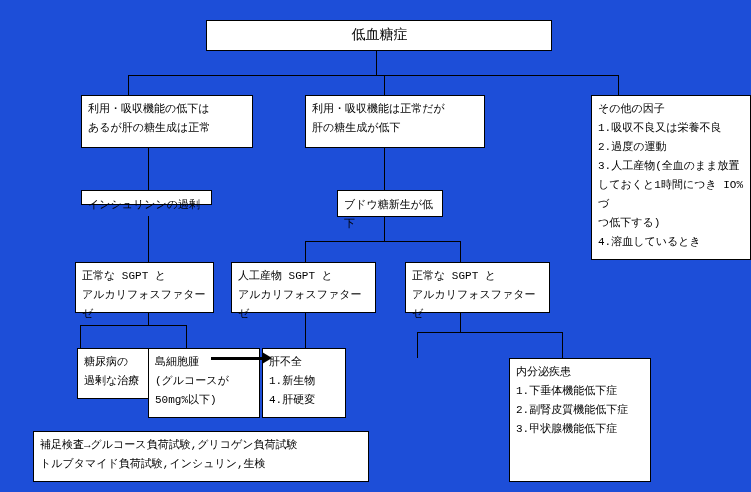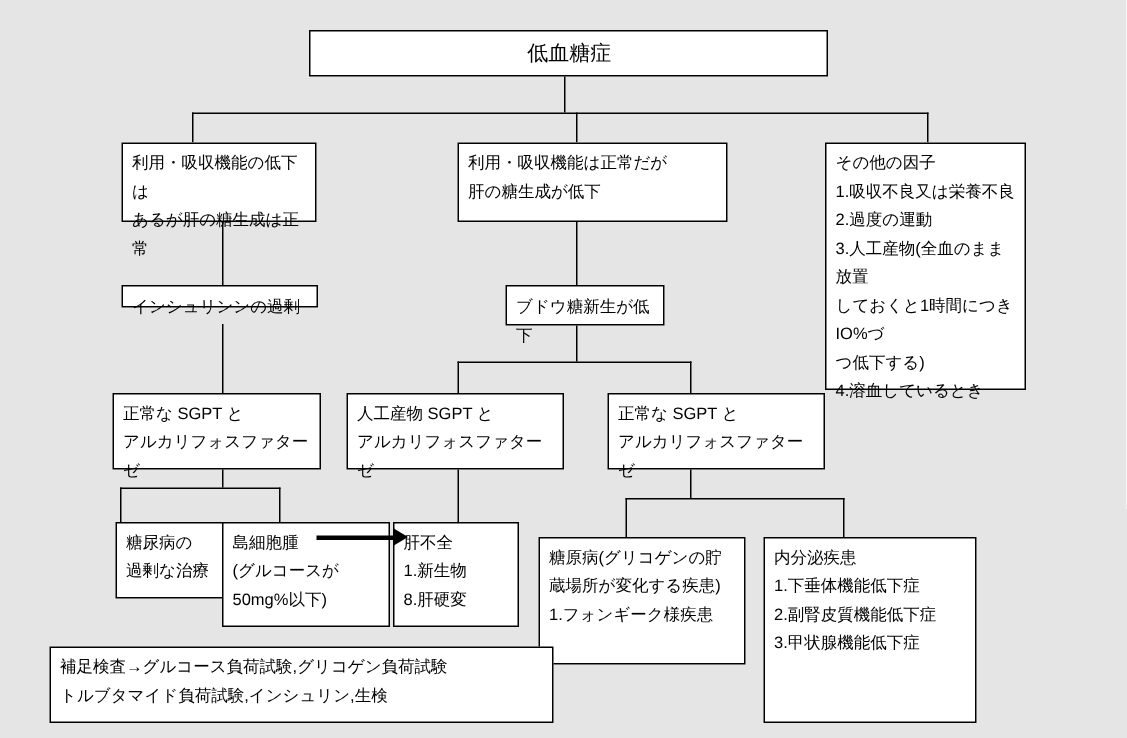--- a/index.html
+++ b/index.html
@@ -4,22 +4,22 @@
 <style>
   html, body {
     margin: 0;
     padding: 0;
     background: #ffffff;
   }
   #canvas {
     position: relative;
     width: 751px;
     height: 492px;
-    background: #e5e5e5;
-    font-family: Liberation Sans, sans-serif;
+    background: #1d4ed8;
+    font-family: Liberation Mono, monospace;
     color: #000000;
     overflow: hidden;
   }
   .box {
     position: absolute;
     border: 1px solid #000000;
     background: #ffffff;
     box-sizing: border-box;
     font-size: 11px;
     line-height: 19px;
@@ -85,27 +85,27 @@
 
   <div class="line vline" style="left:305px; top:312px; width:1px; height:36px;"></div>
 
   <div class="line vline" style="left:460px; top:312px; width:1px; height:20px;"></div>
   <div class="line hline" style="left:417px; top:332px; width:146px; height:1px;"></div>
   <div class="line vline" style="left:417px; top:332px; width:1px; height:26px;"></div>
   <div class="line vline" style="left:562px; top:332px; width:1px; height:26px;"></div>
 
   <div class="box center single" style="left:206px; top:20px; width:346px; height:31px; font-size:14px;">低血糖症</div>
 
-  <div class="box" style="left:81px; top:95px; width:130px; height:53px;">利用・吸収機能の低下は
+  <div class="box" style="left:81px; top:95px; width:172px; height:53px;">利用・吸収機能の低下は
 あるが肝の糖生成は正常</div>
 
   <div class="box" style="left:305px; top:95px; width:180px; height:53px;">利用・吸収機能は正常だが
 肝の糖生成が低下</div>
 
-  <div class="box" style="left:550px; top:95px; width:134px; height:165px;">その他の因子
+  <div class="box" style="left:591px; top:95px; width:160px; height:165px;">その他の因子
 1.吸収不良又は栄養不良
 2.過度の運動
 3.人工産物(全血のまま放置
 しておくと1時間につき IO%づ
 つ低下する)
 4.溶血しているとき</div>
 
   <div class="box single" style="left:81px; top:190px; width:131px; height:15px;">インシュリンンの過剰</div>
 
   <div class="box single" style="left:337px; top:190px; width:106px; height:27px;">ブドウ糖新生が低下</div>
@@ -121,25 +121,22 @@
 
   <div class="box" style="left:33px; top:348px; width:96px; height:51px;margin-left:44px;">糖尿病の
 過剰な治療</div>
 
   <div class="box" style="left:148px; top:348px; width:112px; height:70px;">島細胞腫
 (グルコースが
 50mg%以下)</div>
 
   <div class="box" style="left:262px; top:348px; width:84px; height:70px;">肝不全
 1.新生物
-8.肝硬変</div>
+4.肝硬変</div>
 
-  <div class="box" style="left:359px; top:358px; width:138px; height:85px;">糖原病(グリコゲンの貯
-蔵場所が変化する疾患)
-1.フォンギーク様疾患</div>
 
   <div class="box" style="left:509px; top:358px; width:142px; height:124px;">内分泌疾患
 1.下垂体機能低下症
 2.副腎皮質機能低下症
 3.甲状腺機能低下症</div>
 
   <div class="box" style="left:33px; top:431px; width:336px; height:51px;">補足検査→グルコース負荷試験,グリコゲン負荷試験
 トルブタマイド負荷試験,インシュリン,生検</div>
 
   <div class="arrow-shaft" style="left:211px; top:357px; width:56px;"></div>

